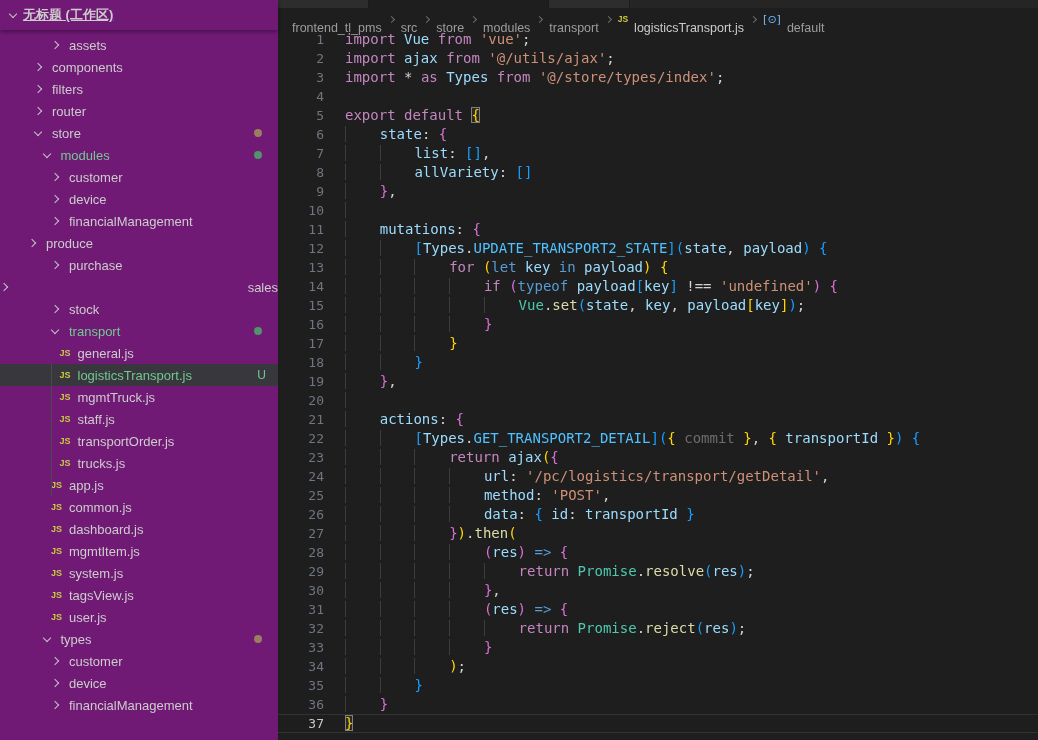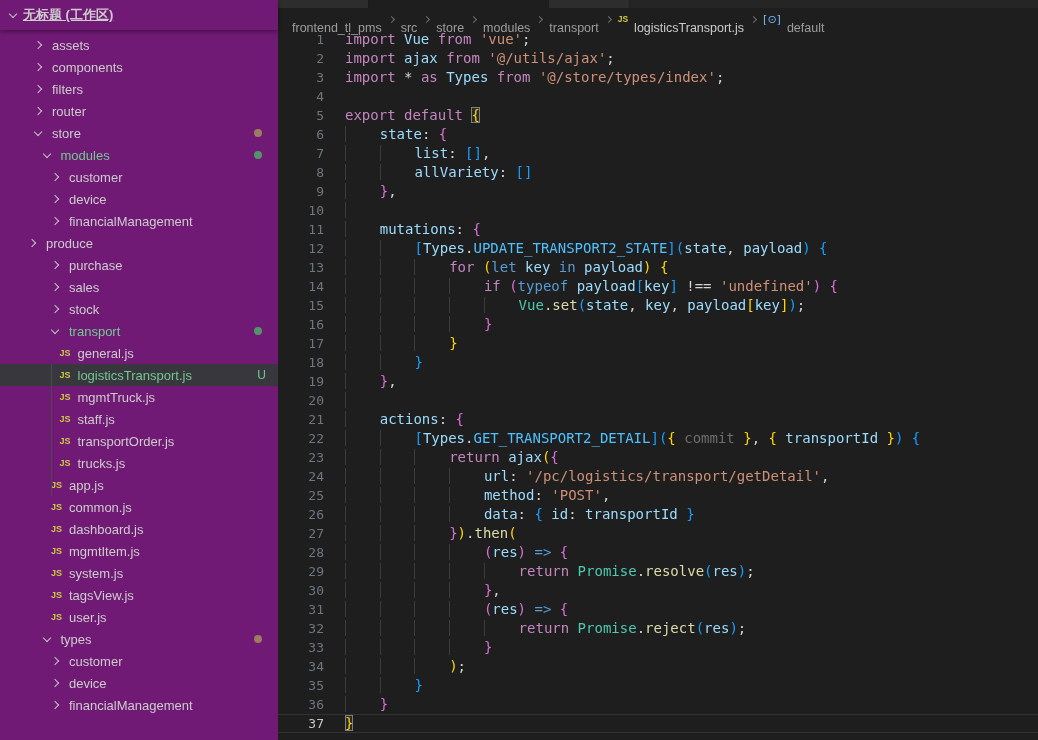--- a/index.html
+++ b/index.html
@@ -76,21 +76,21 @@
 </style>
 </head>
 <body>
 
 <div class="sidebar">
   <div class="sidebar-title">
     <span class="chev down"></span>
     <span>无标题 (工作区)</span>
   </div>
   <div class="tree" id="tree">
-      <div class="trow" style="padding-left: 34px;">
+      <div class="trow" style="padding-left: 51px;">
         <span class="slot">
           <span class="chev right"></span>
         </span>
         <span class="lbl">assets</span>
       </div>
       <div class="trow" style="padding-left: 34px;">
         <span class="slot">
           <span class="chev right"></span>
         </span>
         <span class="lbl">components</span>
@@ -144,21 +144,21 @@
           <span class="chev right"></span>
         </span>
         <span class="lbl">produce</span>
       </div>
       <div class="trow" style="padding-left: 51px;">
         <span class="slot">
           <span class="chev right"></span>
         </span>
         <span class="lbl">purchase</span>
       </div>
-      <div class="trow" style="padding-left: 51px;">
+      <div class="trow" style=" justify-content: space-between;">
         <span class="slot">
           <span class="chev right"></span>
         </span>
         <span class="lbl">sales</span>
       </div>
       <div class="trow" style="padding-left: 51px;">
         <span class="slot">
           <span class="chev right"></span>
         </span>
         <span class="lbl">stock</span>

